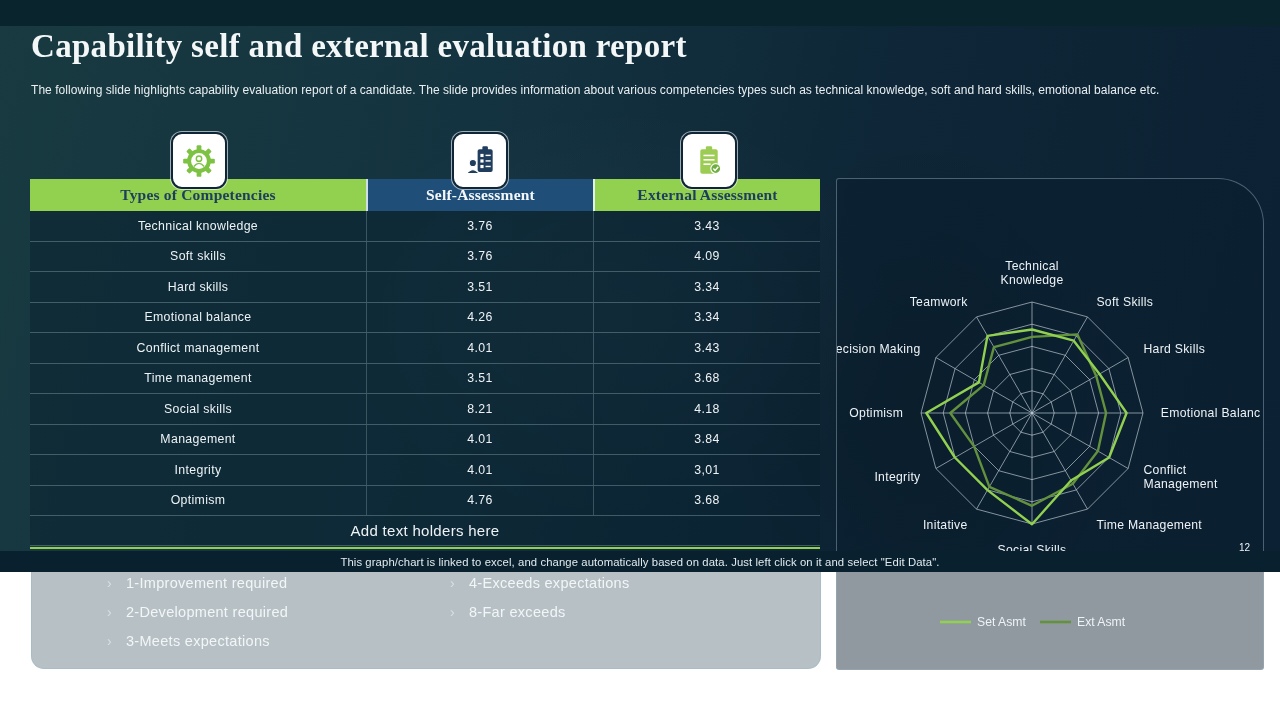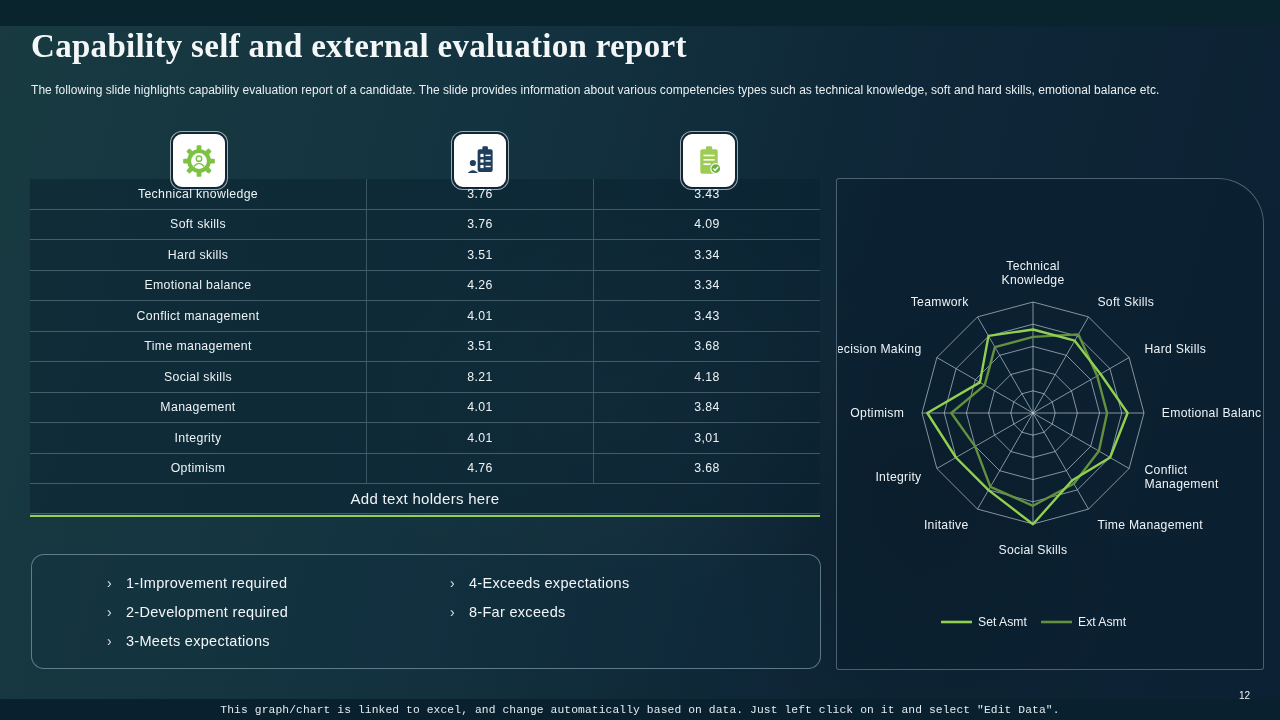--- a/index.html
+++ b/index.html
@@ -1,19 +1,19 @@
 <!DOCTYPE html>
 <html><head>
 <meta charset="utf-8">
 <style>
   html,body{margin:0;padding:0;}
   body{width:1280px;height:720px;overflow:hidden;font-family:"Liberation Sans",sans-serif;}
-  .slide{position:absolute;inset:0;width:1280px;height:720px;
+  .slide{position:absolute;inset:0;width:1280px;height:572px;
     background:linear-gradient(105deg,#193archive 0%,#14303c 35%,#0e2536 65%,#0c2133 100%);
-    background:linear-gradient(105deg,#183a40 0%,#143340 35%,#0e2637 65%,#0c2133 100%);text-align:center;}
+    background:linear-gradient(105deg,#183a40 0%,#143340 35%,#0e2637 65%,#0c2133 100%);}
   .photo-hint{position:absolute;inset:0;
     background:radial-gradient(ellipse 420px 300px at 48% 55%,rgba(255,255,255,0.035),transparent 70%),
                radial-gradient(ellipse 300px 380px at 72% 70%,rgba(0,0,0,0.18),transparent 70%);}
   .topband{position:absolute;left:0;top:0;width:1280px;height:26px;background:#0a242e;}
   .title{position:absolute;left:31px;top:28px;margin:0;font-family:"Liberation Serif",serif;
     font-weight:bold;font-size:33px;color:#f4f7f7;letter-spacing:0.3px;}
   .subtitle{position:absolute;left:31px;top:83px;margin:0;font-size:12px;color:#e9eff1;
     white-space:nowrap;letter-spacing:0.05px;}
 
   
@@ -48,21 +48,21 @@
   .legend-item{display:flex;align-items:baseline;height:29px;font-size:14.5px;color:#f2f6f8;letter-spacing:0.3px;}
   .legend-item .chev{color:#d5e0e5;margin-right:14px;font-size:14px;}
 
   
   .chart-panel{position:absolute;left:836px;top:178px;width:426px;height:490px;
     border:1px solid rgba(150,178,196,0.45);border-radius:3px 46px 3px 3px;
     background:rgba(8,28,45,0.45);}
 
   
   .footer-strip{position:absolute;left:0;bottom:0;width:1280px;height:21px;background:#09202e;
-    display:flex;align-items:center;justify-content:center;font-family:Liberation Mono, monospace;}
+    display:flex;align-items:center;justify-content:center;}
   .footer-strip span{font-size:11.3px;color:#e2ebef;letter-spacing:0.1px;}
   .page-number{position:absolute;right:30px;bottom:19px;font-size:10px;color:#eef3f5;margin-left:32px;}
 </style>
 </head>
 <body>
 
 <div class="slide">
   <div class="photo-hint"></div>
   <div class="topband"></div>
 
@@ -109,20 +109,25 @@
       <rect x="20" y="5.5" width="8" height="6" rx="1.5" fill="#9ccc53"></rect>
       <rect x="17" y="16" width="14" height="2" fill="#ffffff"></rect>
       <rect x="17" y="21.5" width="14" height="2" fill="#ffffff"></rect>
       <rect x="17" y="27" width="9" height="2" fill="#ffffff"></rect>
       <circle cx="32.5" cy="33.5" r="6.2" fill="#6fae3e" stroke="#ffffff" stroke-width="1.4"></circle>
       <path d="M29.5 33.5 l2.2 2.4 l4 -4.6" fill="none" stroke="#ffffff" stroke-width="1.8"></path>
     </svg>
   </div>
 
   <div class="table">
+    <div class="thead">
+      <div class="th th-green">Types of Competencies</div>
+      <div class="th th-blue">Self-Assessment</div>
+      <div class="th th-green">External Assessment</div>
+    </div>
     <div class="tbody" id="table-rows">
         <div class="trow">
           <div>Technical knowledge</div>
           <div>3.76</div>
           <div>3.43</div>
         </div>
         <div class="trow">
           <div>Soft skills</div>
           <div>3.76</div>
           <div>4.09</div>

